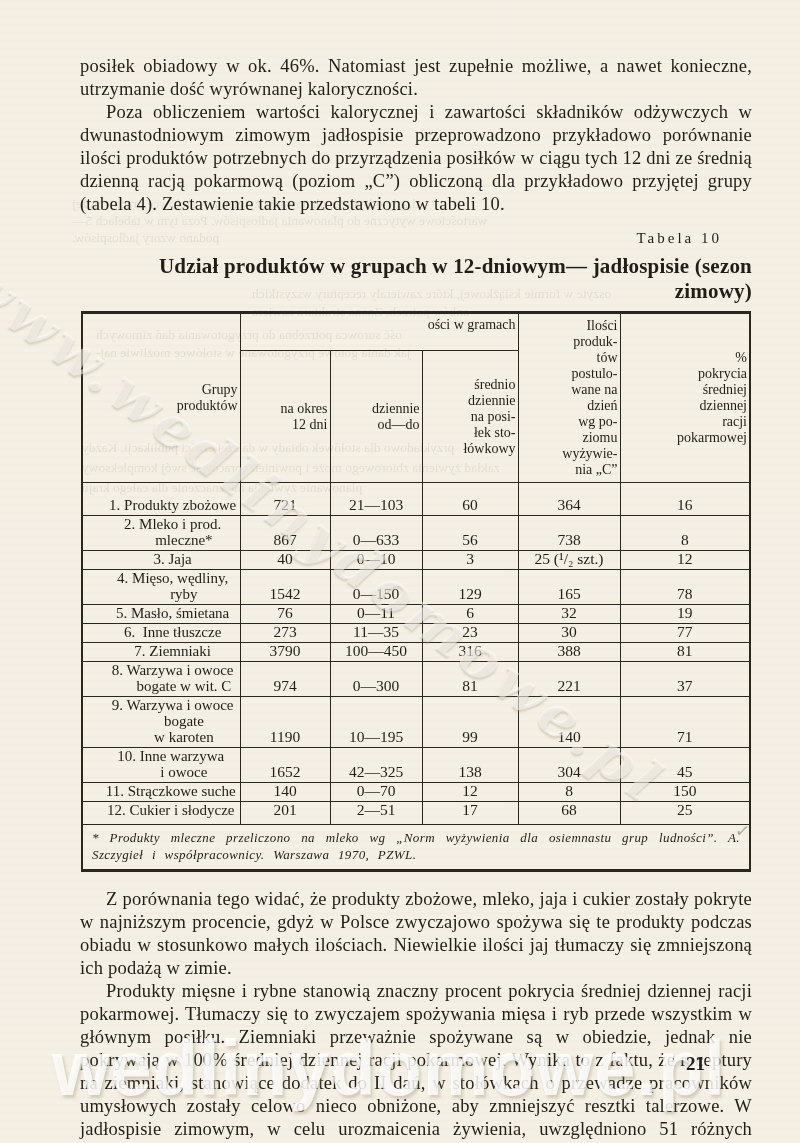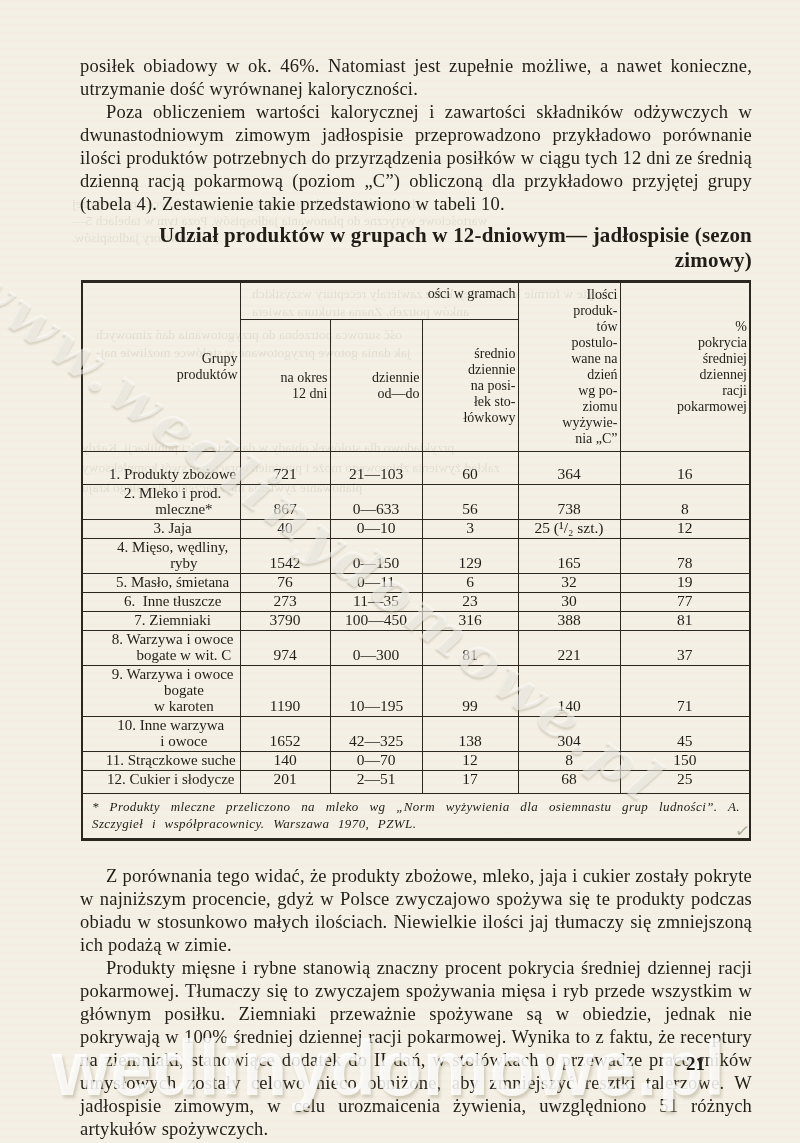--- a/index.html
+++ b/index.html
@@ -12,21 +12,21 @@
       #f4f0e5;
     font-family:"Liberation Serif", serif;
     color:#211d18;
   }
   .content{position:absolute;left:80px;top:55px;width:672px;z-index:2;}
   p.body-par{
     font-size:18.5px;line-height:23px;letter-spacing:0.2px;
     text-align:justify;margin:0;
   }
   p.indent{text-indent:26px;}
-  p.after-table{margin-top:24px;}
+  p.after-table{margin-top:16px;}
   .tabela-label{
     text-align:right;padding-right:30px;margin-top:14px;
     font-size:15px;letter-spacing:3px;
   }
   .table-title{
     text-align:right;font-weight:bold;font-size:21px;
     margin-top:7px;margin-bottom:7px;letter-spacing:0.2px;
   }
   table.data{
     border-collapse:collapse;table-layout:fixed;
@@ -111,20 +111,21 @@
   <div class="ghost g6">jak dania gotowe przygotowane w stołówce możliwie naj-</div>
   <div class="ghost g7">przykładowo dla stołówek obiady w dalszej części publikacji. Każdy</div>
   <div class="ghost g8">zakład żywienia zbiorowego może i powinien opracować swój kompleksowy</div>
   <div class="ghost g9">planowanie żywienia ma znaczenie dla całego kraju</div>
 
   <div class="content">
 
     <p class="body-par">posiłek obiadowy w ok. 46%. Natomiast jest zupełnie możliwe, a nawet konieczne, utrzymanie dość wyrównanej kaloryczności.</p>
     <p class="body-par indent">Poza obliczeniem wartości kalorycznej i zawartości składników odżywczych w dwunastodniowym zimowym jadłospisie przeprowadzono przykładowo porównanie ilości produktów potrzebnych do przyrządzenia posiłków w ciągu tych 12 dni ze średnią dzienną racją pokarmową (poziom „C”) obliczoną dla przykładowo przyjętej grupy (tabela 4). Zestawienie takie przedstawiono w tabeli 10.</p>
 
+    <div class="tabela-label">Tabela 10</div>
     <div class="table-title">Udział produktów w grupach w 12-dniowym— jadłospisie (sezon zimowy)</div>
 
     <table class="data">
       <colgroup>
         <col style="width:158px">
           <col style="width:90px">
           <col style="width:92px">
         <col style="width:96px">
           <col style="width:102px">
           <col style="width:130px">

